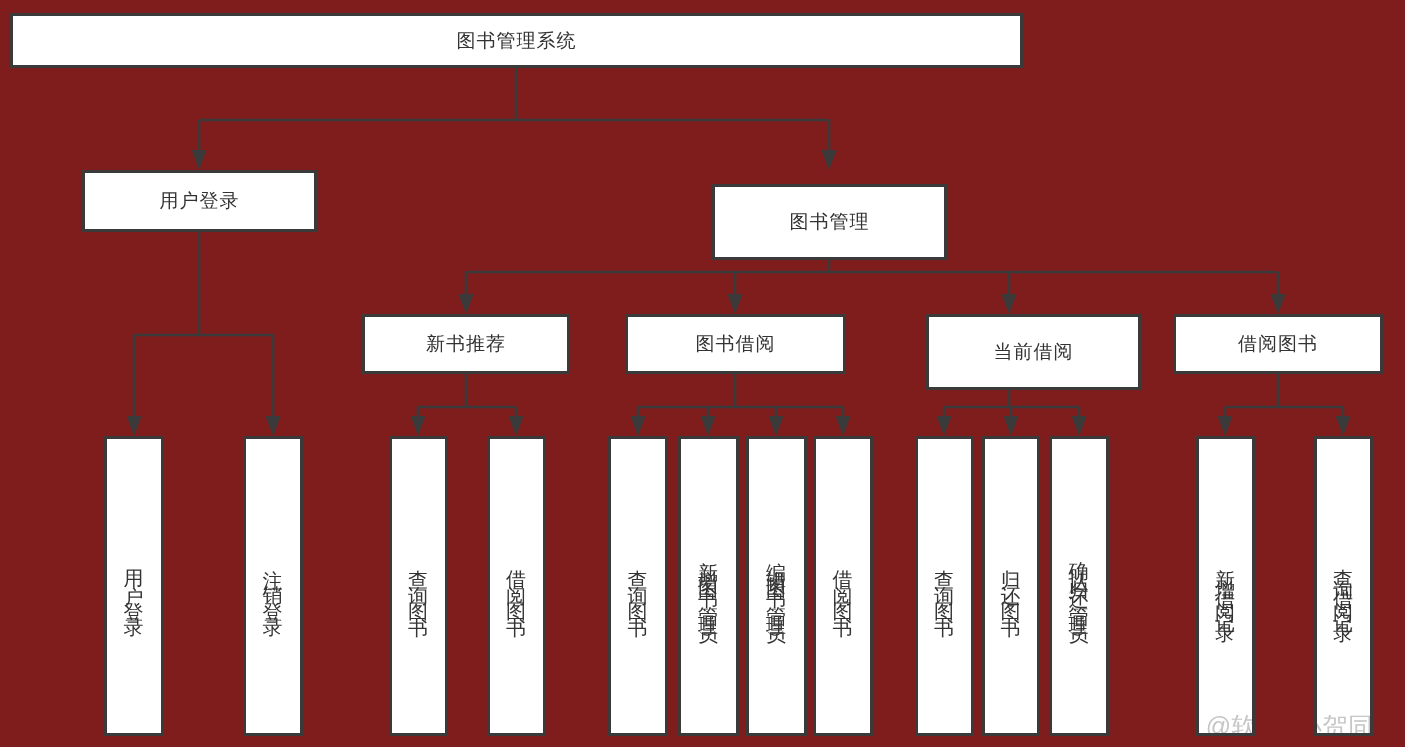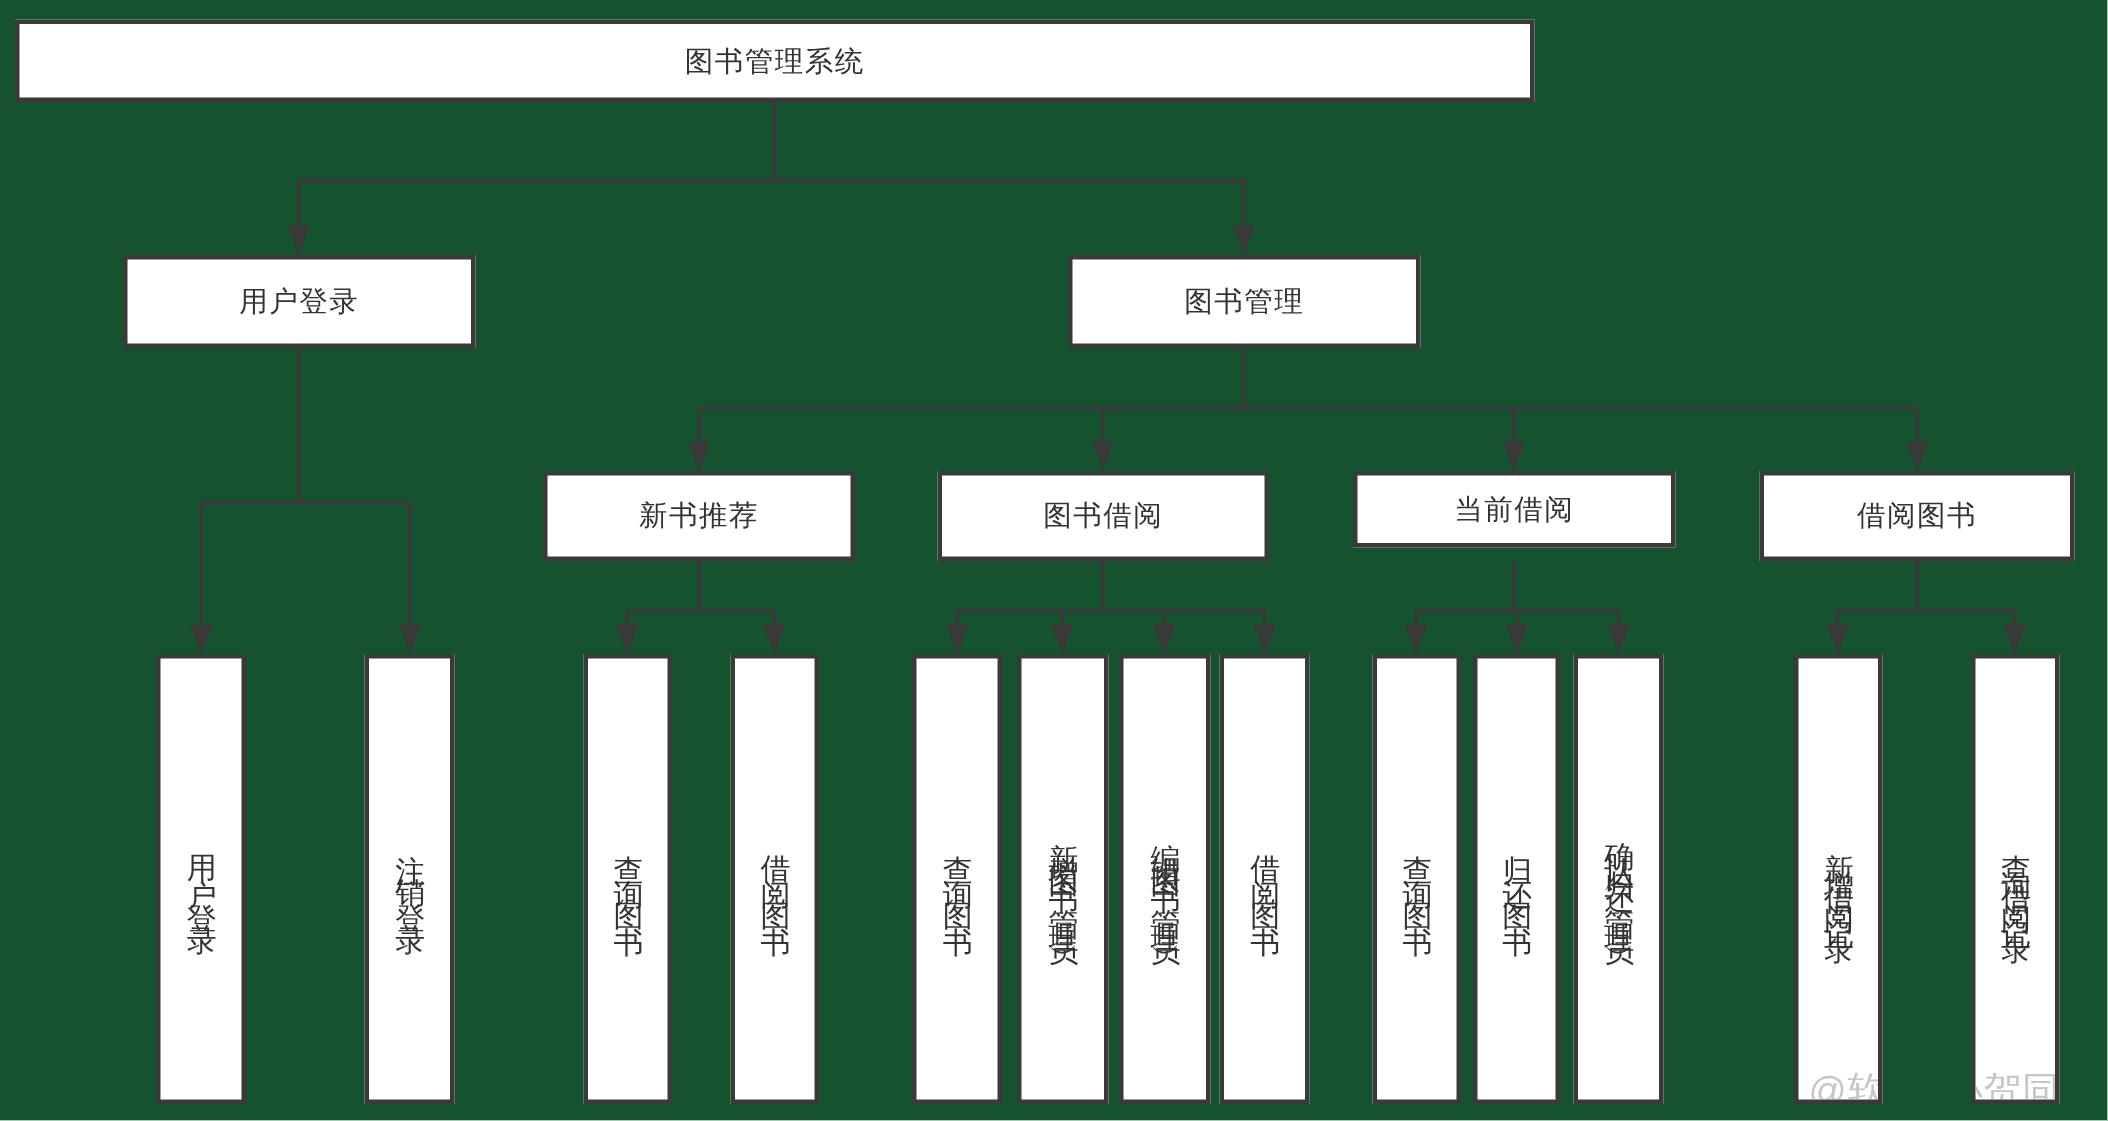--- a/index.html
+++ b/index.html
@@ -1,20 +1,20 @@
 <!DOCTYPE html>
 <html><head>
 <meta charset="utf-8">
 <style>
   html, body { margin: 0; padding: 0; background: #ffffff; }
   #canvas {
     position: relative;
     width: 1405px;
     height: 747px;
-    background: #14532d;
+    background: #7f1d1d;
     overflow: hidden;
     font-family: "Liberation Sans", sans-serif;
   }
   #connector-svg {
     position: absolute;
     left: 0; top: 0;
     width: 1405px; height: 747px;
     z-index: 1;
   }
   .node {
@@ -112,31 +112,31 @@
       <polygon points="1335.5,416 1350.5,416 1343,436" fill="#3a3a3a"></polygon>
     </svg>
 
   <div class="node hbox" style="left:10px;top:13px;width:1013px;height:55px">
     <span class="label">图书管理系统</span>
   </div>
 
   <div class="node hbox" style="left:82px;top:170px;width:235px;height:62px">
     <span class="label">用户登录</span>
   </div>
-  <div class="node hbox" style="left:712px;top:170px;width:235px;height:62px">
+  <div class="node hbox" style="left:712px;top:184px;width:235px;height:76px">
     <span class="label">图书管理</span>
   </div>
 
   <div class="node hbox" style="left:362px;top:314px;width:208px;height:60px">
     <span class="label">新书推荐</span>
   </div>
   <div class="node hbox" style="left:625px;top:314px;width:221px;height:60px">
     <span class="label">图书借阅</span>
   </div>
-  <div class="node hbox" style="left:902px;top:314px;width:215px;height:51px">
+  <div class="node hbox" style="left:926px;top:314px;width:215px;height:76px">
     <span class="label">当前借阅</span>
   </div>
   <div class="node hbox" style="left:1173px;top:314px;width:210px;height:60px">
     <span class="label">借阅图书</span>
   </div>
 
   <div class="node vbox" style="left:104px;top:436px;width:60px;height:300px">
     <span class="vtext" style="letter-spacing: 16px;">用户登录</span>
   </div>
   <div class="node vbox" style="left:243px;top:436px;width:60px;height:300px">

